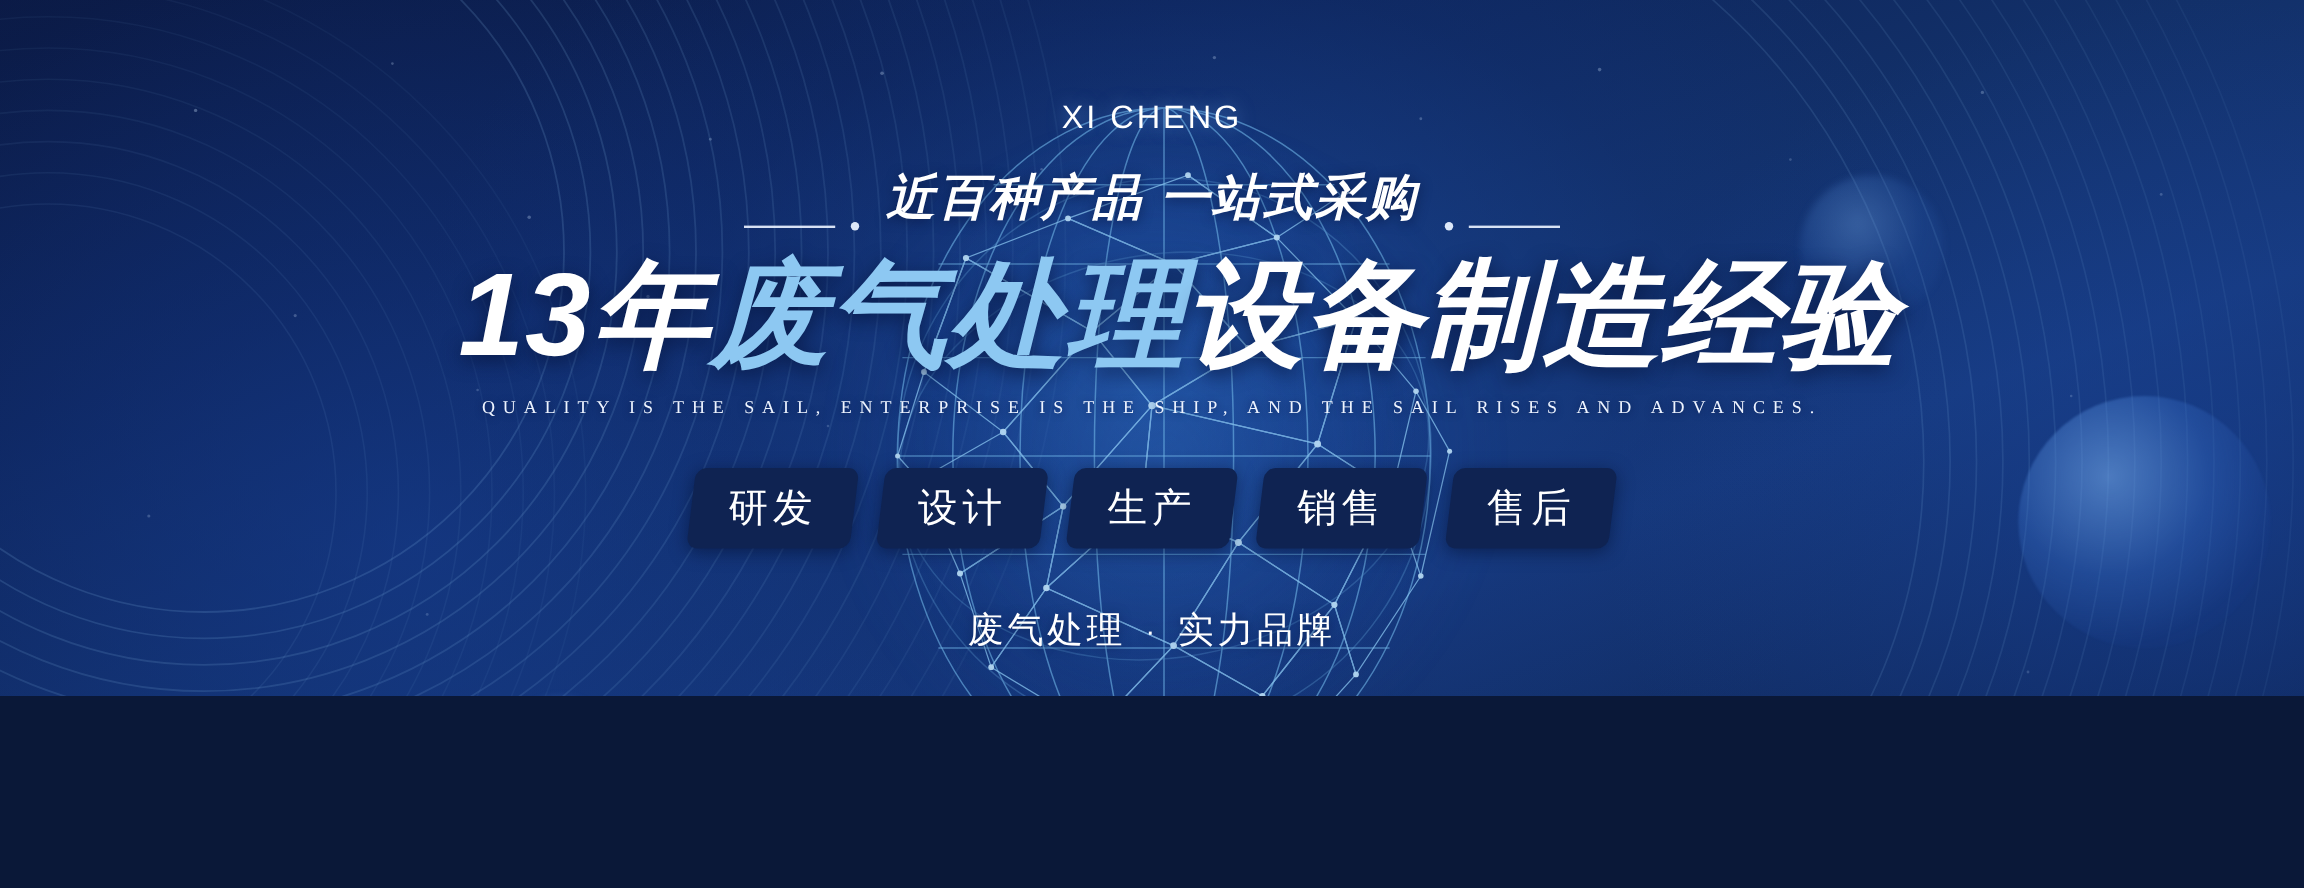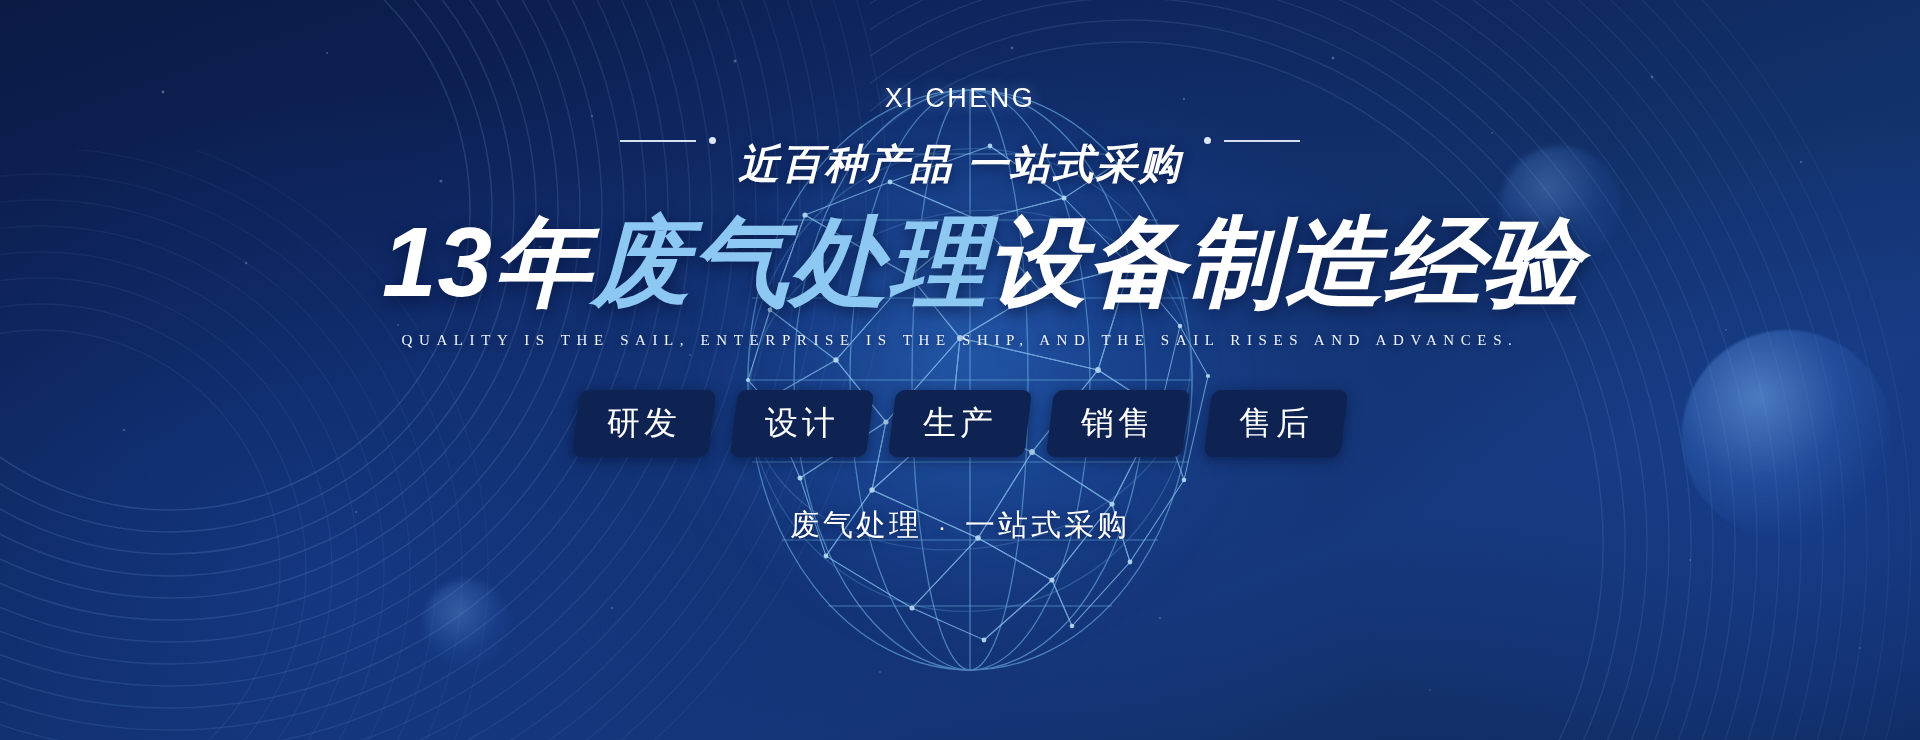--- a/index.html
+++ b/index.html
@@ -1,21 +1,21 @@
 <!DOCTYPE html>
 <html><head>
 <meta charset="utf-8">
 <style>
   * { margin:0; padding:0; box-sizing:border-box; }
   html, body { width:1920px; height:740px; overflow:hidden; background:#0a1838; }
   body { font-family:"Liberation Sans", sans-serif; }
 
   #banner {
     position:relative;
-    width:1920px; height:740px;
+    width:1920px; height:580px;
     overflow:hidden;
     background:
       radial-gradient(ellipse 900px 620px at 52% 46%, rgba(30,80,170,0.55) 0%, rgba(20,55,130,0.25) 45%, rgba(10,28,80,0) 72%),
       radial-gradient(ellipse 1100px 900px at 18% 78%, rgba(22,62,150,0.55) 0%, rgba(12,32,88,0.15) 55%, rgba(9,22,62,0) 80%),
       radial-gradient(ellipse 700px 600px at 95% 72%, rgba(26,70,160,0.5) 0%, rgba(10,28,80,0) 70%),
       linear-gradient(160deg, #0b1a44 0%, #0d2357 28%, #123069 52%, #16387a 72%, #0e2556 100%);
   }
 
   
   .arcs { position:absolute; pointer-events:none; }
@@ -69,21 +69,21 @@
   #brand-latin {
     margin-top:83px;
     font-size:27px;
     letter-spacing:2.5px;
     color:#ffffff;
     font-weight:400;
     text-shadow:0 0 14px rgba(120,180,255,0.55);
   }
 
   #subtitle-row {
-    display:flex; align-items:flex-start; justify-content:center;
+    display:flex; align-items:flex-end; justify-content:center;
     gap:22px;
     margin-top:23px;
   }
   .deco { display:flex; align-items:center; gap:13px; }
   .deco-line { width:76px; height:2px; background:#e8f1ff; opacity:0.92; }
   .deco-dot { width:7px; height:7px; border-radius:50%; background:#e8f1ff; opacity:0.95; }
   .deco.left  { flex-direction:row; }
   .deco.right { flex-direction:row; }
 
   #subtitle-text {
@@ -371,16 +371,16 @@
     <div id="tagline">QUALITY IS THE SAIL, ENTERPRISE IS THE SHIP, AND THE SAIL RISES AND ADVANCES.</div>
 
     <div id="tag-row">
       <div class="tag"><span>研发</span></div>
       <div class="tag"><span>设计</span></div>
       <div class="tag"><span>生产</span></div>
       <div class="tag"><span>销售</span></div>
       <div class="tag"><span>售后</span></div>
     </div>
 
-    <div id="footer-line"><span>废气处理</span><span class="sep">·</span><span>一站式采购</span></div>
+    <div id="footer-line"><span>废气处理</span><span class="sep">·</span><span>实力品牌</span></div>
 
   </div>
 </div>
 
 </body></html>

